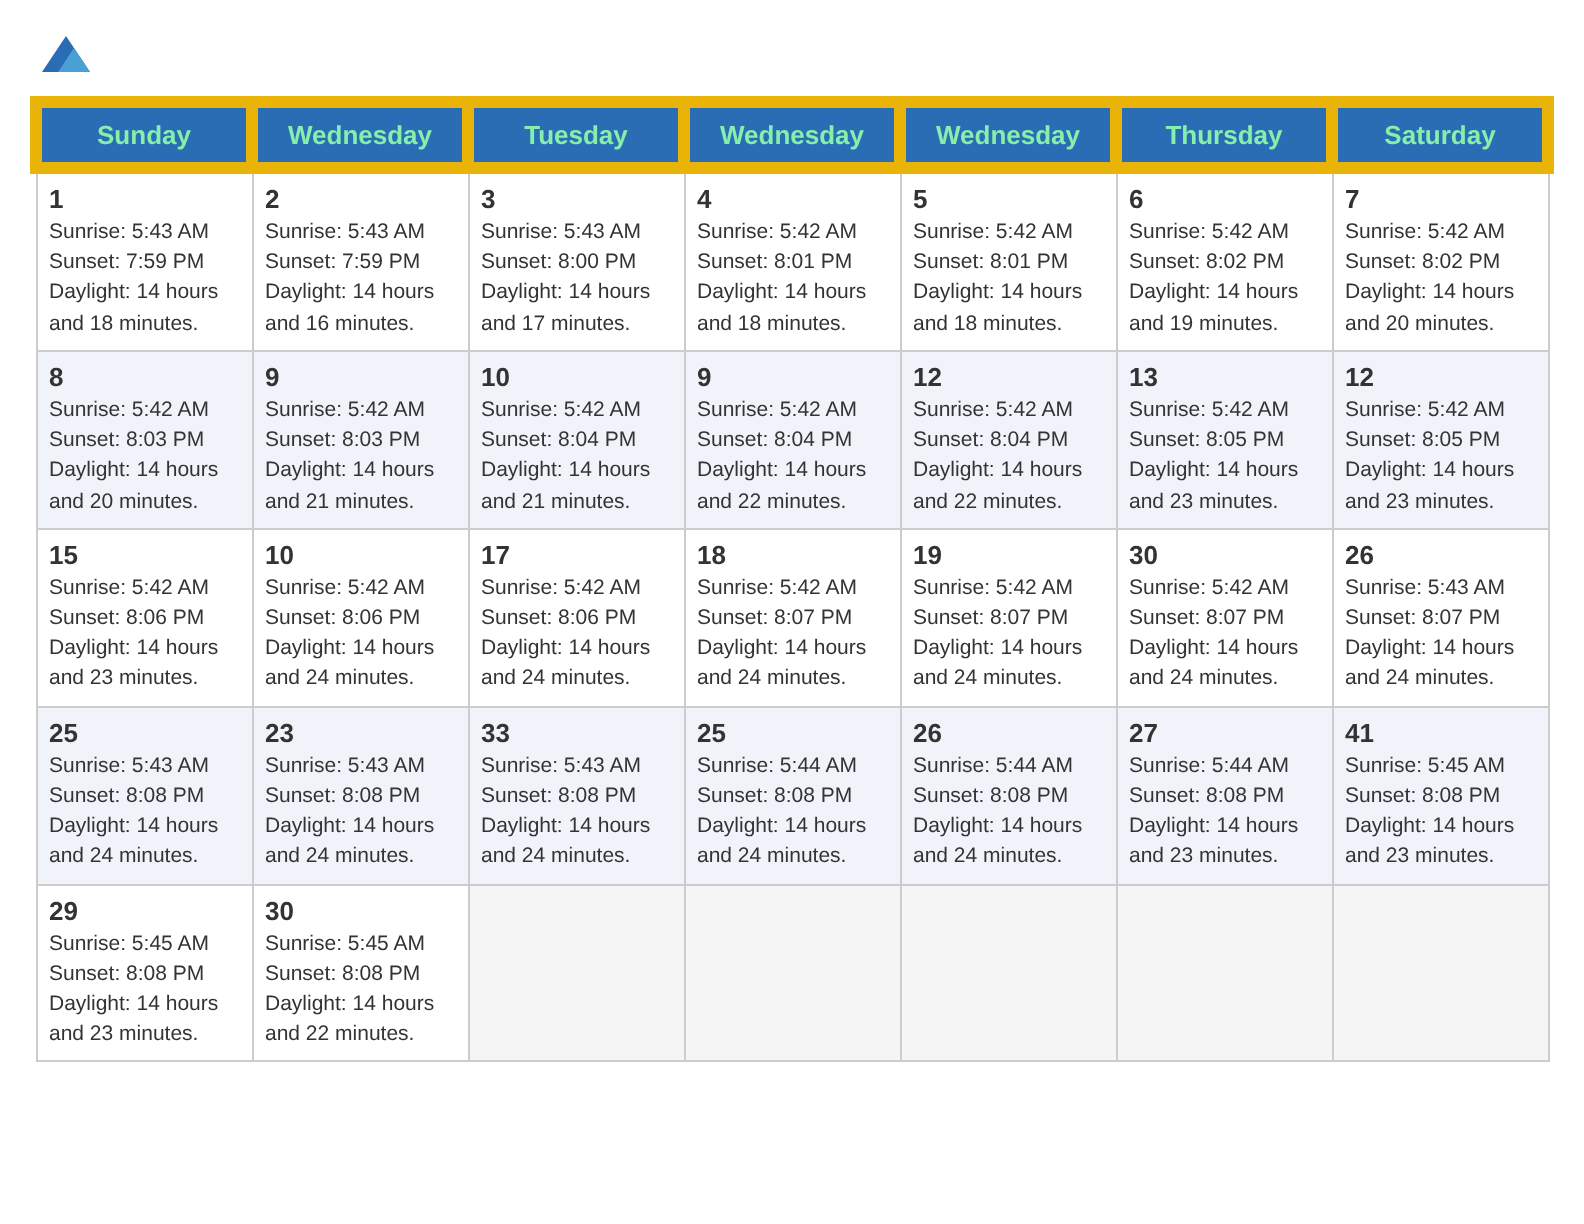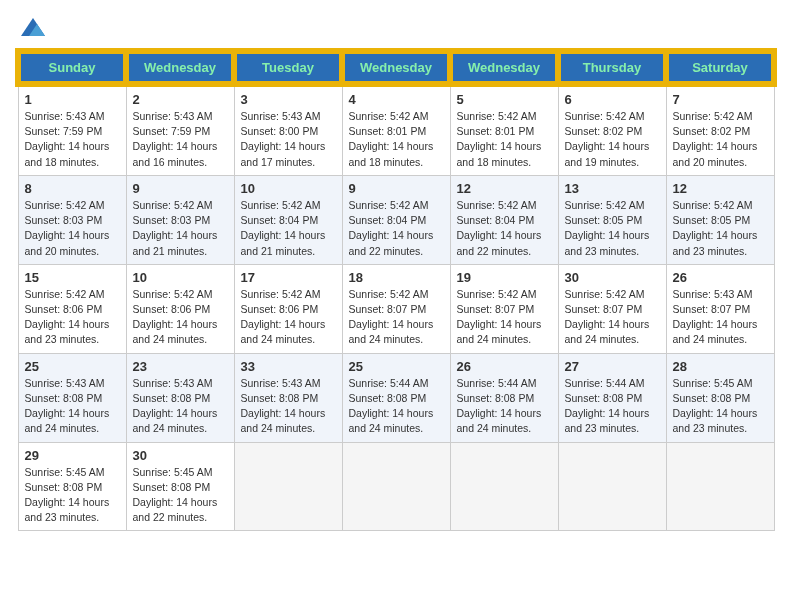--- a/index.html
+++ b/index.html
@@ -344,21 +344,21 @@
         </td>
         <td class="row-shade">
         <span class="day-number">27</span>
         <div class="day-info">
           <span>Sunrise: 5:44 AM</span><br>
           <span>Sunset: 8:08 PM</span><br>
           <span>Daylight: 14 hours and 23 minutes.</span>
         </div>
         </td>
         <td class="row-shade">
-        <span class="day-number">28</span>
+        <span class="day-number">41</span>
         <div class="day-info">
           <span>Sunrise: 5:45 AM</span><br>
           <span>Sunset: 8:08 PM</span><br>
           <span>Daylight: 14 hours and 23 minutes.</span>
         </div>
         </td>
       </tr>
       <tr>
         <td>
         <span class="day-number">29</span>

